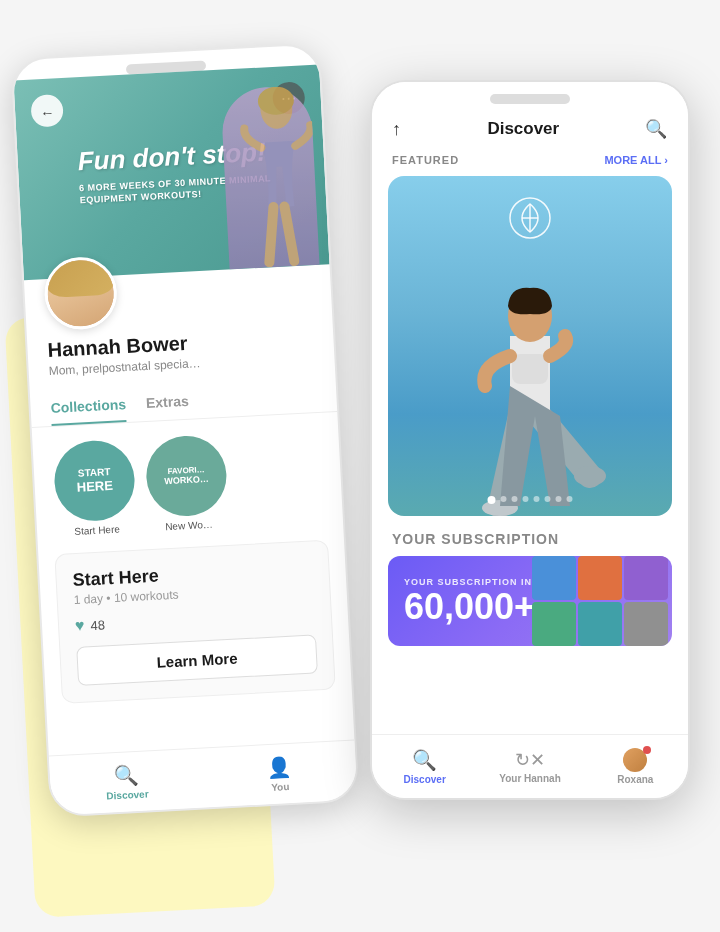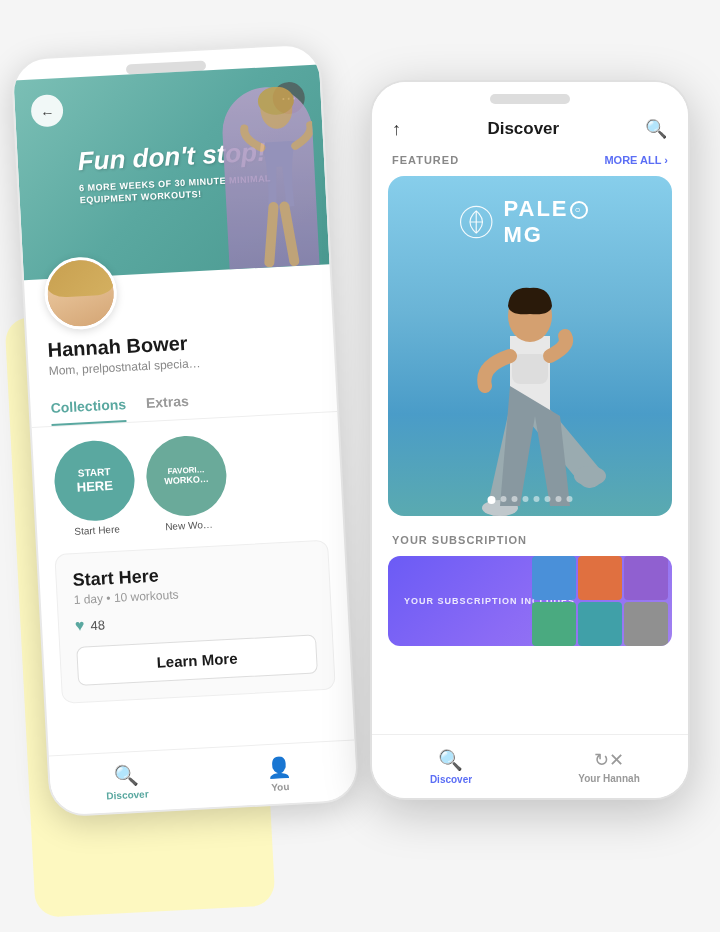--- a/index.html
+++ b/index.html
@@ -416,21 +416,21 @@
       background: #fff;
       width: 8px;
       height: 8px;
     }
 
     
     .front-sub-header {
       padding: 14px 20px 8px;
     }
     .front-sub-label {
-      font-size: 11px;
+      font-size: 14px;
       font-weight: 700;
       color: #888;
       letter-spacing: 1px;
       text-transform: uppercase;
     }
     .front-sub-card {
       margin: 0 16px;
       height: 90px;
       border-radius: 12px;
       background: linear-gradient(135deg, #6b5bf5 0%, #8b6bf5 50%, #a080f0 100%);
@@ -653,21 +653,20 @@
   <div class="featured-card">
 
     <div class="featured-card-logo">
       <svg class="paleo-logo-icon" viewBox="0 0 44 44" width="44" height="44">
 
         <circle cx="22" cy="22" r="20" fill="none" stroke="rgba(255,255,255,0.9)" stroke-width="1.5"></circle>
         <path d="M22 8 C22 8 14 14 14 22 C14 30 22 36 22 36 C22 36 30 30 30 22 C30 14 22 8 22 8Z" fill="none" stroke="rgba(255,255,255,0.9)" stroke-width="1.5"></path>
         <path d="M22 8 L22 36" stroke="rgba(255,255,255,0.9)" stroke-width="1.5"></path>
         <path d="M14 22 L30 22" stroke="rgba(255,255,255,0.9)" stroke-width="1.5"></path>
       </svg>
-      <span class="paleo-logo-text">PALE<span style="display:inline-block;width:18px;height:18px;border:2px solid #fff;border-radius:50%;text-align:center;line-height:14px;font-size:10px;vertical-align:middle;margin:0 1px;">○</span>MG</span>
     </div>
 
     <div class="featured-woman">
       <svg viewBox="0 0 220 280" xmlns="http://www.w3.org/2000/svg" width="220" height="280">
 
         <path d="M100 180 L80 270" stroke="#9aabb0" stroke-width="24" fill="none" stroke-linecap="round"></path>
         <path d="M120 180 L170 240" stroke="#9aabb0" stroke-width="24" fill="none" stroke-linecap="round"></path>
 
         <ellipse cx="170" cy="240" rx="16" ry="10" fill="#9aabb0"></ellipse>
 
@@ -700,20 +699,21 @@
     </div>
   </div>
 
   <div class="front-sub-header">
     <span class="front-sub-label">YOUR SUBSCRIPTION</span>
   </div>
 
   <div class="front-sub-card">
     <div class="sub-card-text">
       <div class="sub-card-small">YOUR SUBSCRIPTION INCLUDES</div>
+      <div class="sub-card-number">60,000+</div>
     </div>
     <div class="sub-card-images">
       <div class="sub-img-col">
         <div class="sub-img-box blue"></div>
         <div class="sub-img-box green"></div>
       </div>
       <div class="sub-img-col">
         <div class="sub-img-box orange"></div>
         <div class="sub-img-box teal"></div>
       </div>
@@ -726,14 +726,21 @@
 
   <div class="front-bottom-nav">
     <div class="front-nav-item">
       <span style="font-size:20px;color:#5b6ef5;">🔍</span>
       <span class="front-nav-label">Discover</span>
     </div>
     <div class="front-nav-item">
       <span style="font-size:18px;color:#999;position:relative;">↻✕</span>
       <span class="front-nav-label inactive">Your Hannah</span>
     </div>
+    <div class="front-nav-item" style="position:relative;">
+      <div style="position:relative;display:inline-block;">
+        <div class="front-nav-avatar"></div>
+        <div class="front-nav-badge"></div>
+      </div>
+      <span class="front-nav-label inactive">Roxana</span>
+    </div>
   </div>
 </div>
 
 </body></html>

